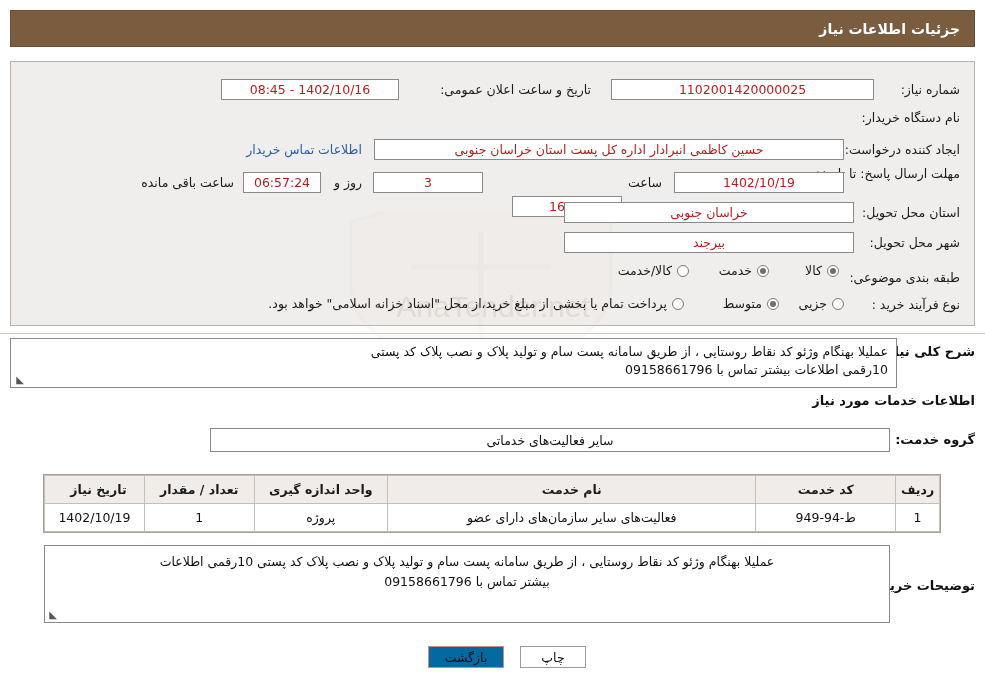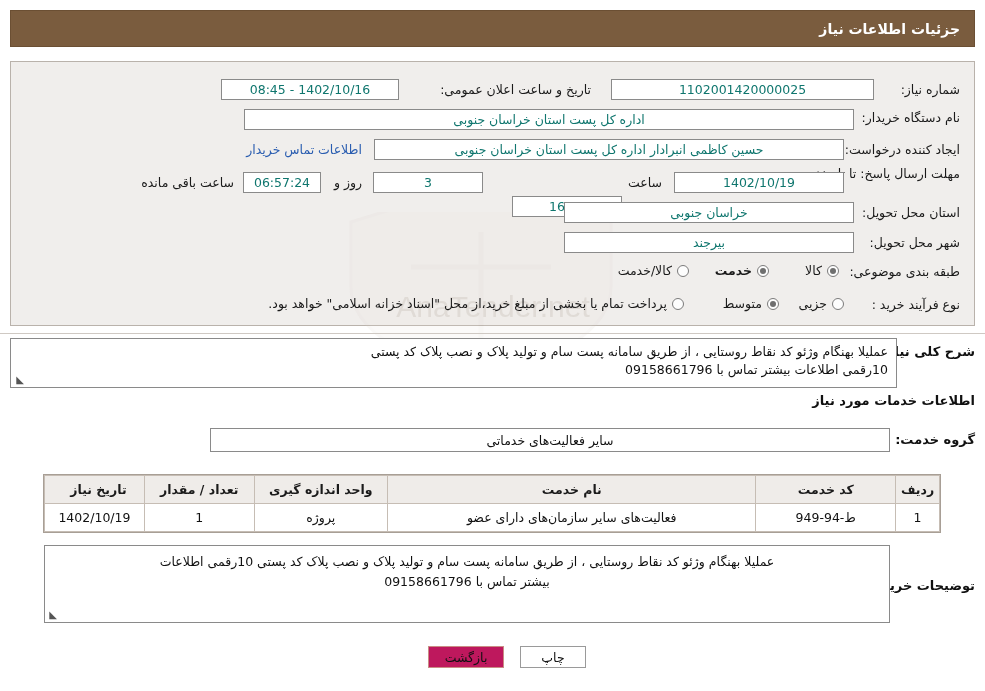--- a/index.html
+++ b/index.html
@@ -59,21 +59,21 @@
     font-size: 12.5px;
     color: #1a1a1a;
     text-align: left;
     white-space: nowrap;
   }
   .fld {
     background: #ffffff;
     border: 1px solid #8a8a8a;
     height: 21px;
     font-size: 12.5px;
-    color: #0f766e;
+    color: #b91c1c;
     display: flex;
     align-items: center;
     padding: 0 6px;
     overflow: hidden;
     white-space: nowrap;
   }
   .fld.center { justify-content: center; }
   .link-blue { color: #2a5db0; font-size: 12.5px; white-space: nowrap; }
   .radio-wrap { display: flex; align-items: center; gap: 5px; font-size: 12.5px; color:#1a1a1a; }
   .radio {
@@ -181,21 +181,21 @@
   .btn {
     position: absolute;
     height: 22px;
     border: 1px solid #9a9a9a;
     font-size: 12.5px;
     display: flex; align-items: center; justify-content: center;
     color: #111;
     cursor: pointer;
   }
   .btn-print { left: 520px; top: 646px; width: 66px; background: #ffffff; }
-  .btn-back  { left: 428px; top: 646px; width: 76px; background: #be185d; border-color:#c98d84; }
+  .btn-back  { left: 428px; top: 646px; width: 76px; background: #0369a1; border-color:#c98d84; }
   .divider-top {
     position: absolute; left: 0; top: 333px; width: 985px; height: 1px; background: #cfc9c3;
   }
 </style>
 </head>
 <body>
 
 <div class="page">
 
   <div class="header-bar">
@@ -218,21 +218,20 @@
     </div>
     <div class="fld center" style="position:absolute; right:100px; top:17px; width:263px;">1102001420000025</div>
     <div class="row" style="right:383px; top:20px;">
       <span class="lbl">تاریخ و ساعت اعلان عمومی:</span>
     </div>
     <div class="fld center" style="position:absolute; right:575px; top:17px; width:178px;">1402/10/16 - 08:45</div>
 
     <div class="row" style="right:14px; top:48px;">
       <span class="lbl">نام دستگاه خریدار:</span>
     </div>
-    <div class="fld center" style="position:absolute; right:120px; top:47px; width:610px;">اداره کل پست استان خراسان جنوبی</div>
 
     <div class="row" style="right:14px; top:80px;">
       <span class="lbl">ایجاد کننده درخواست:</span>
     </div>
     <div class="fld center" style="position:absolute; right:130px; top:77px; width:470px;">حسین کاظمی انبرادار اداره کل پست استان خراسان جنوبی</div>
     <a class="link-blue" style="position:absolute; right:612px; top:80px; text-decoration:none;">اطلاعات تماس خریدار</a>
 
     <div class="row" style="right:14px; top:103px; width:80px; line-height:16px; display:block; text-align:left;">
       <span class="lbl">مهلت ارسال پاسخ: تا تاریخ:</span>
     </div>
@@ -247,28 +246,28 @@
     <div class="row" style="right:14px; top:143px;">
       <span class="lbl">استان محل تحویل:</span>
     </div>
     <div class="fld center" style="position:absolute; right:120px; top:140px; width:290px;">خراسان جنوبی</div>
 
     <div class="row" style="right:14px; top:173px;">
       <span class="lbl">شهر محل تحویل:</span>
     </div>
     <div class="fld center" style="position:absolute; right:120px; top:170px; width:290px;">بیرجند</div>
 
-    <div class="row" style="right:14px; top:202px;">
+    <div class="row" style="right:14px; top:208px;">
       <span class="lbl">طبقه بندی موضوعی:</span>
     </div>
     <div class="radio-wrap" style="position:absolute; right:135px; top:201px;">
       <span class="radio sel"></span>
       <span>کالا</span>
     </div>
-    <div class="radio-wrap" style="position:absolute; right:205px; top:201px;font-weight:bold;">
+    <div class="radio-wrap" style="position:absolute; right:205px; top:201px;">
       <span class="radio sel"></span>
       <span>خدمت</span>
     </div>
     <div class="radio-wrap" style="position:absolute; right:285px; top:201px;">
       <span class="radio"></span>
       <span>کالا/خدمت</span>
     </div>
 
     <div class="row" style="right:14px; top:235px;">
       <span class="lbl">نوع فرآیند خرید :</span>

